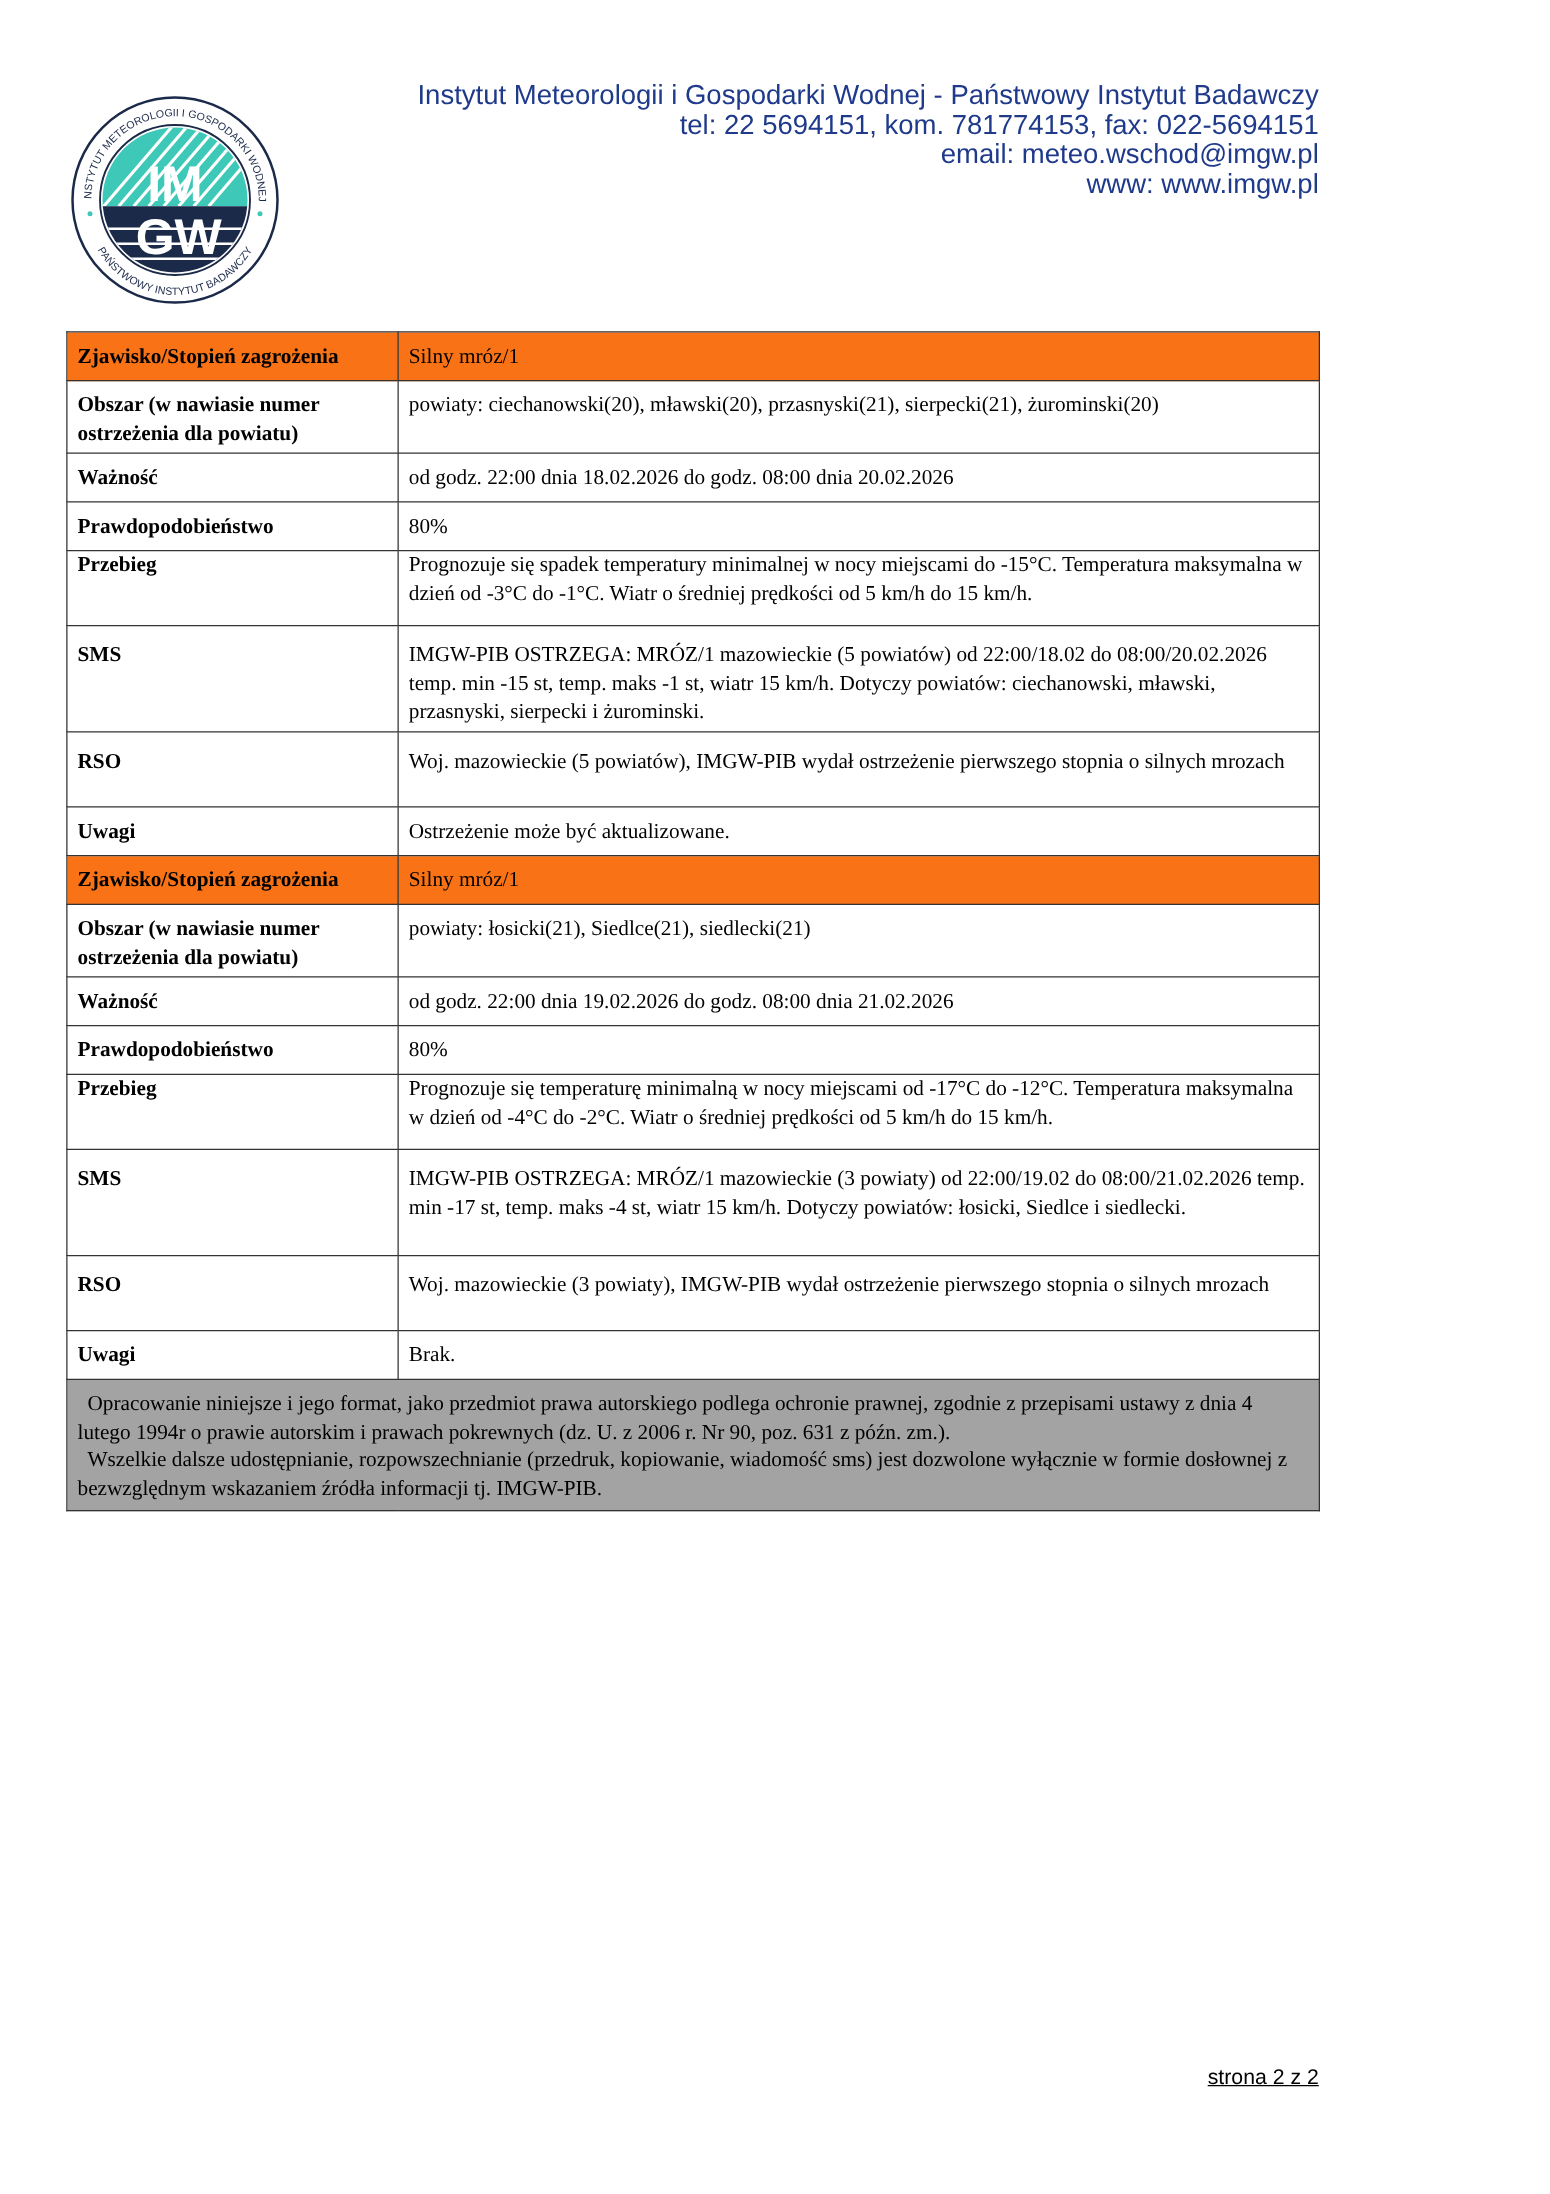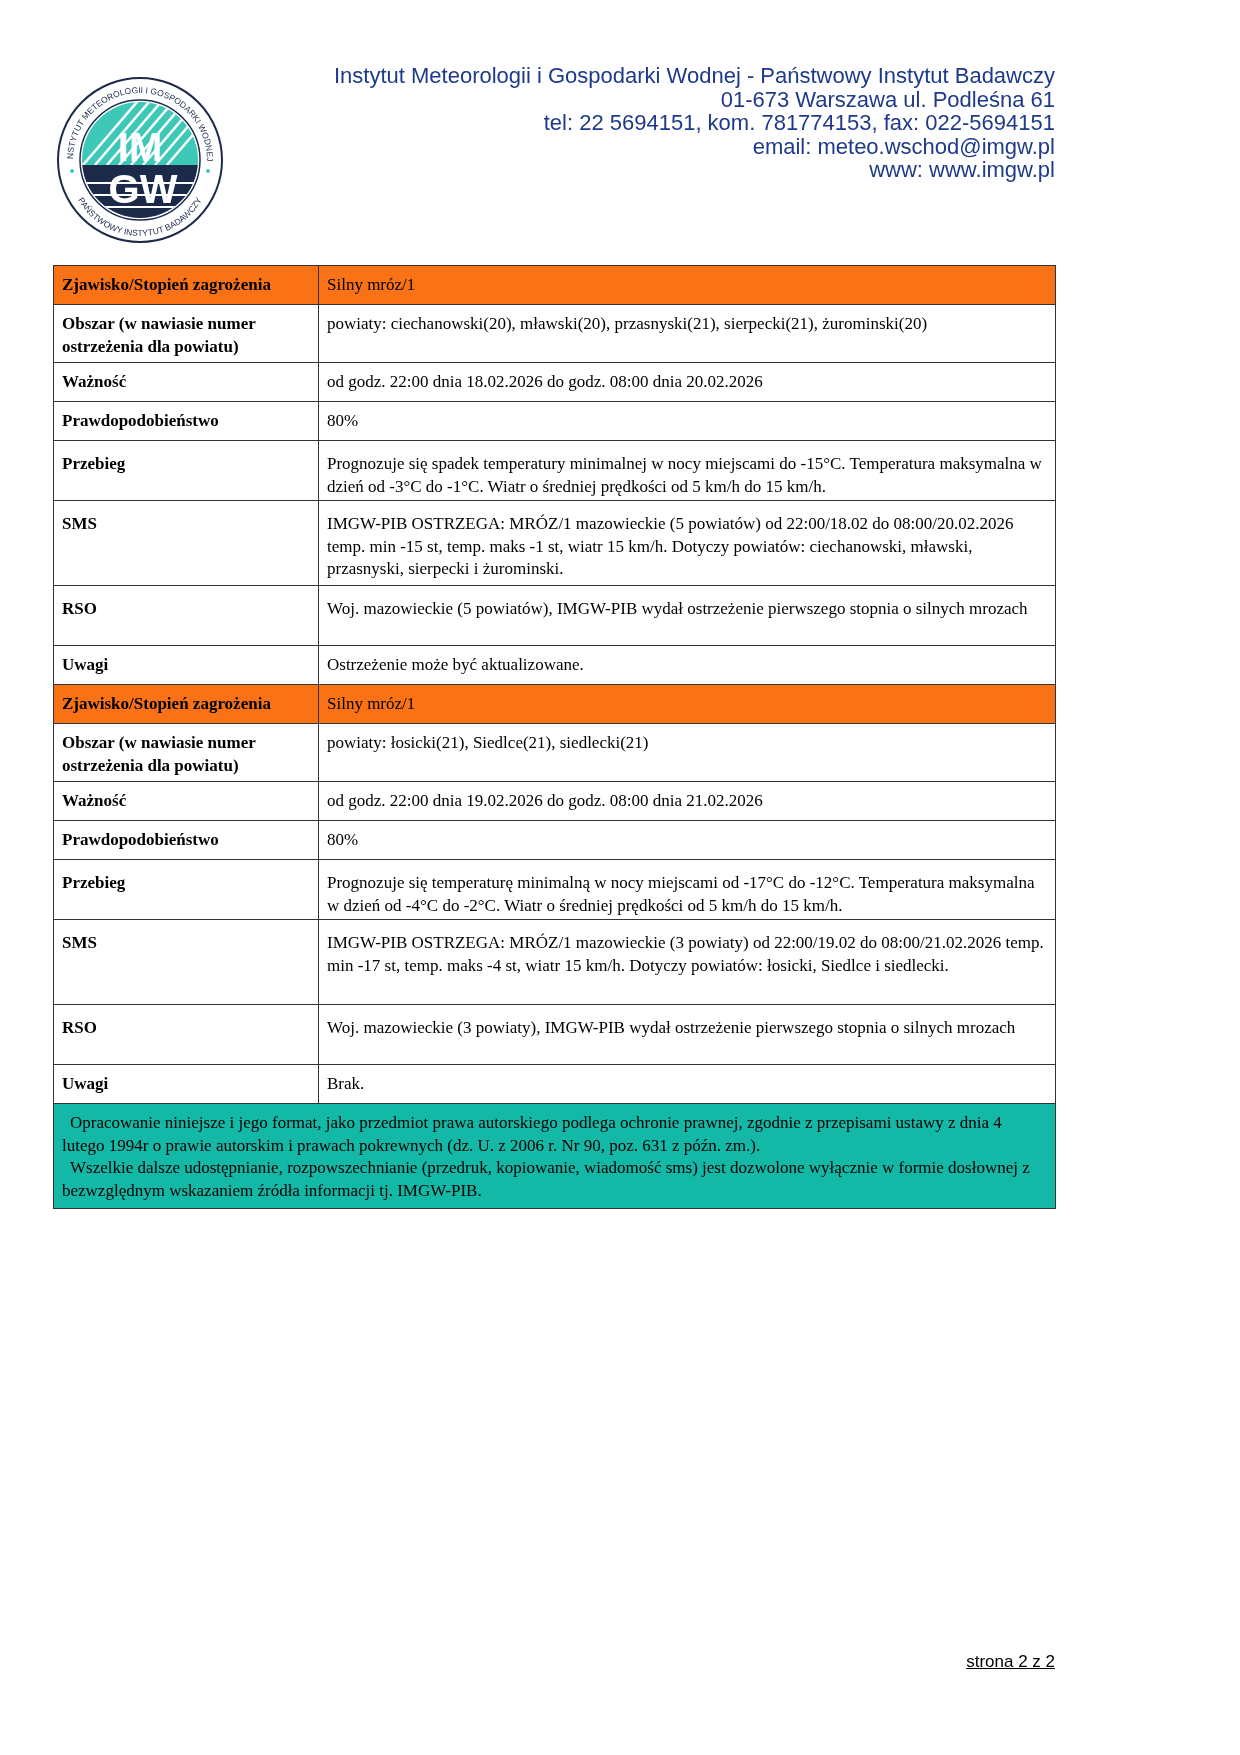--- a/index.html
+++ b/index.html
@@ -9,25 +9,25 @@
          font-family:"Liberation Sans", sans-serif; font-size:22px; line-height:23.5px; }
   .hdr .bold { font-weight:bold; color:#1a2e6e; }
   table.warn { position:absolute; left:53px; top:265px; width:1003px; border-collapse:collapse;
                font-family:"Liberation Serif", serif; font-size:17px; color:#000; }
   table.warn td { border:1.5px solid #333; vertical-align:top; padding:0 8px; line-height:22.5px; }
   table.warn td.lbl { width:248px; font-weight:bold; }
   tr.yellow td { background:#f97316; }
   tr.yellow td { height:38px; vertical-align:middle; }
   tr.r-obszar td { height:58px; padding-top:8px; box-sizing:border-box; }
   tr.r-single td { height:38px; vertical-align:middle; }
-  tr.r-przebieg td { height:60px; padding-top:12px; box-sizing:border-box; }
+  tr.r-przebieg td { height:60px; padding-top:0; box-sizing:border-box; }
   tr.r-sms td { height:85px; padding-top:12px; box-sizing:border-box; }
   tr.r-rso td { height:60px; padding-top:12px; box-sizing:border-box; }
   tr.r-uwagi td { height:38px; vertical-align:middle; }
-  tr.foot td { background:#14b8a6; height:103px; padding:8px 8px 6px 8px; line-height:22.5px; vertical-align:top; box-sizing:border-box; }
+  tr.foot td { background:#a3a3a3; height:103px; padding:8px 8px 6px 8px; line-height:22.5px; vertical-align:top; box-sizing:border-box; }
   .foot-p { text-indent:8px; margin:0; }
   .page-num { position:absolute; right:185px; top:1652px; font-family:"Liberation Sans", sans-serif; font-size:17px; color:#000;text-decoration:underline; }
 </style>
 </head>
 <body>
 
 <div class="logo">
   <svg width="170" height="170" viewBox="0 0 170 170">
     <defs>
       <clipPath id="innerClip">
@@ -65,21 +65,20 @@
     <text font-family="Liberation Sans, sans-serif" font-size="8.5" fill="#1c2a4a">
       <textPath href="#ringBot" startOffset="50%" text-anchor="middle">PAŃSTWOWY INSTYTUT BADAWCZY</textPath>
     </text>
     <circle cx="17" cy="96" r="2" fill="#3ec8b8"></circle>
     <circle cx="153" cy="96" r="2" fill="#3ec8b8"></circle>
   </svg>
 </div>
 
 <div class="hdr">
   <div>Instytut Meteorologii i Gospodarki Wodnej - Państwowy Instytut Badawczy</div>
-  <div>01-673 Warszawa ul. Podleśna  61</div>
   <div>tel: 22 5694151, kom. 781774153, fax: 022-5694151</div>
   <div>email: meteo.wschod@imgw.pl</div>
   <div>www: www.imgw.pl</div>
 </div>
 
 <table class="warn">
   <tbody>
 
     <tr class="yellow">
       <td class="lbl">Zjawisko/Stopień zagrożenia</td>

